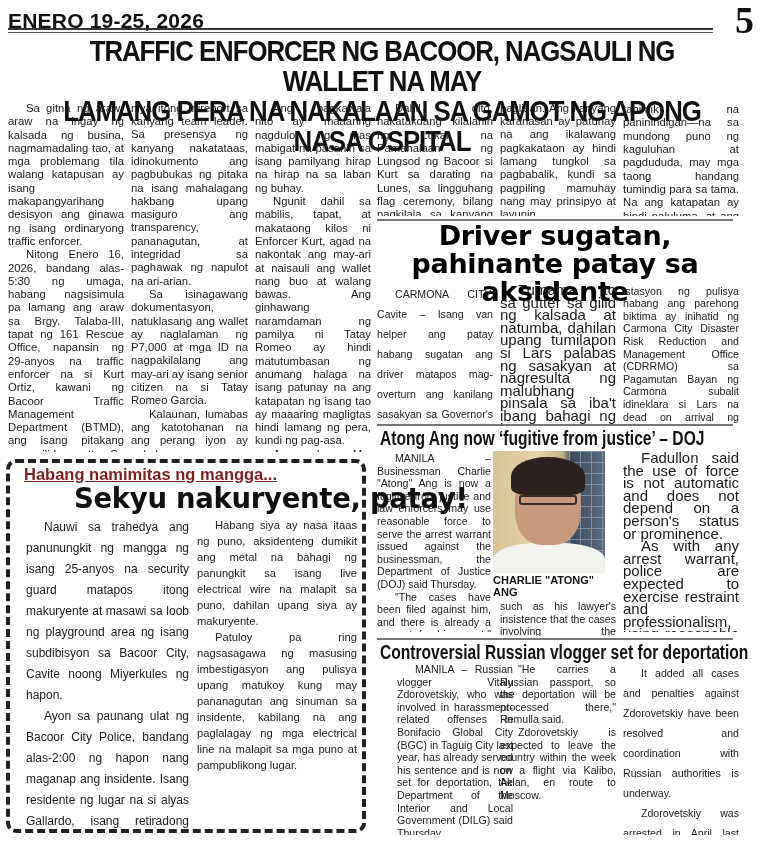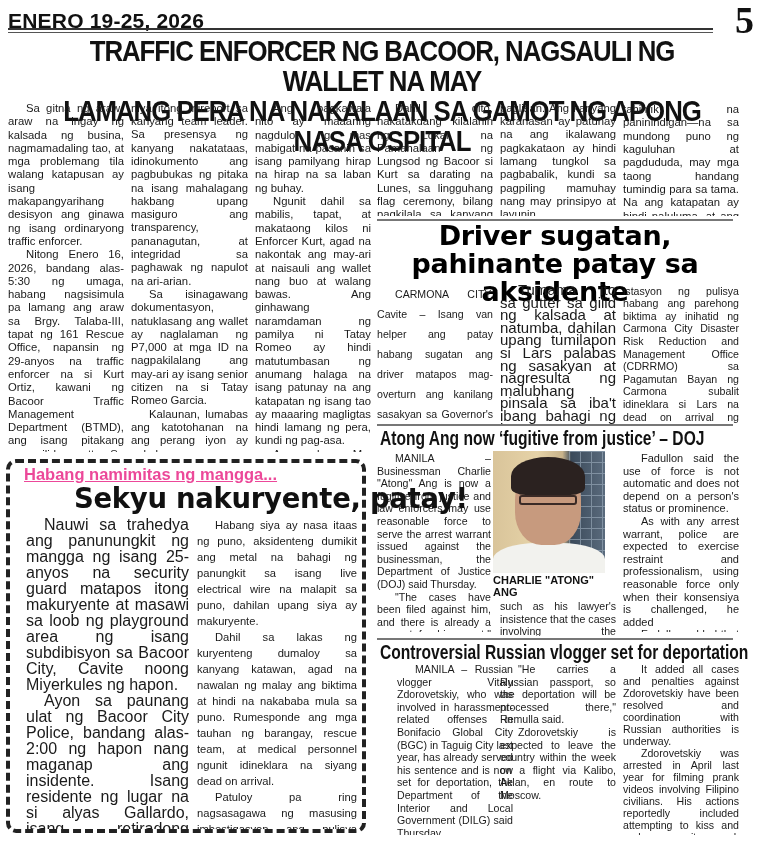--- a/index.html
+++ b/index.html
@@ -21,21 +21,21 @@
 
   .hrule { height: 2px; background: #777; }
 
   .sub-headline { font-weight: 700; text-align: center; color: #000000; }
   .driver-head { font-family: "DejaVu Sans", sans-serif; font-size: 27px; line-height: 28px; letter-spacing: -0.3px; }
 
   .cond-head { font-family: "Liberation Sans", sans-serif; font-weight: 700; font-size: 20px; line-height: 22px; transform: scaleX(0.78); transform-origin: left top; white-space: nowrap; color: #111; }
 
   
   .dashbox { left: 6px; top: 459px; width: 360px; height: 374px; border: 4px dashed #222; border-radius: 10px; }
-  .kicker { font-weight: 700; font-size: 16.5px; text-decoration: underline; color: #ec4899; }
+  .kicker { font-weight: 700; font-size: 16.5px; text-decoration: underline; color: #7f1d1d; }
   .sekyu-head { font-family: "DejaVu Sans", sans-serif; font-weight: 700; font-size: 27.5px; line-height: 30px; color: #111; letter-spacing: -0.3px; margin-left: 48px; }
 
   .photo { left: 493px; top: 451px; width: 112px; height: 122px; overflow: hidden; background: linear-gradient(90deg, #d9c49a 0%, #e6d3a8 40%, #c8b38b 62%, #3b4a5a 70%, #5a6b7d 100%); }
   .photo .grid { position: absolute; right: 0; top: 0; width: 32%; height: 100%; background-image: linear-gradient(#9fb0c0 1px, transparent 1px), linear-gradient(90deg, #9fb0c0 1px, transparent 1px); background-size: 11px 11px; opacity: .6; }
   .photo .head { position: absolute; left: 22px; top: 12px; width: 66px; height: 82px; background: #c79a7e; border-radius: 45% 45% 40% 40%; }
   .photo .hair { position: absolute; left: 18px; top: 6px; width: 74px; height: 38px; background: #2b2220; border-radius: 50% 50% 20% 20%; }
   .photo .glasses { position: absolute; left: 26px; top: 44px; width: 58px; height: 10px; border: 2px solid #3a2a26; border-radius: 3px; }
   .photo .shirt { position: absolute; left: 0; top: 92px; width: 112px; height: 40px; background: #f2f2ee; border-radius: 40% 40% 0 0; }
   .caption { font-weight: 700; font-size: 11px; line-height: 12px; color: #111; }
 </style>
@@ -105,49 +105,48 @@
   <div class="grid"></div>
   <div class="shirt"></div>
   <div class="head"></div>
   <div class="hair"></div>
   <div class="glasses"></div>
 </div>
 <div class="abs caption" style="left:493px; top:574px; width:110px;">CHARLIE "ATONG" ANG</div>
 <div class="abs col" style="left:500px; top:600px; width:116px; height:36px; overflow:hidden; font-size:10.6px; line-height:12.6px;">
   <p class="noind" style="margin-top:-88px">Fadullon said unless Ang opts to surrender and bring himself under the jurisdiction of the court which ordered his arrest, he may not ask for affirmative reliefs such as his lawyer's insistence that the cases involving the disappearances of the so-called missing sabungeros undergo closer scrutiny by police investigators.</p>
 </div>
-<div class="abs col" style="left:623px; top:452px; width:116px; height:180px; overflow:hidden; font-size:11px; line-height:12.6px;">
+<div class="abs col" style="left:623px; top:452px; width:116px; height:180px; overflow:hidden; font-size:15px; line-height:12.6px;">
   <p>Fadullon said the use of force is not automatic and does not depend on a person's status or prominence.</p>
   <p>As with any arrest warrant, police are expected to exercise restraint and professionalism, using reasonable force only when their konsensiya is challenged, he added</p>
   <p>Fadullon added that while Ang is at large, his co-accused may choose to proceed with the case.</p>
 
 </div>
 
 <div class="abs dashbox"></div>
 <div class="abs kicker" style="left:24px; top:465px;">Habang namimitas ng mangga...</div>
 <div class="abs sekyu-head" style="left:26px; top:483px;">Sekyu nakuryente, patay!</div>
-<div class="abs col" style="left:26px; top:517px; width:163px; height:312px; overflow:hidden; font-size:16px; line-height:16px;">
+<div class="abs col" style="left:26px; top:517px; width:163px; height:312px; overflow:hidden; font-size:12px; line-height:21px;">
   <p>Nauwi sa trahedya ang panunungkit ng mangga ng isang 25-anyos na security guard matapos itong makuryente at masawi sa loob ng playground area ng isang subdibisyon sa Bacoor City, Cavite noong Miyerkules ng hapon.</p>
   <p>Ayon sa paunang ulat ng Bacoor City Police, bandang alas-2:00 ng hapon nang maganap ang insidente. Isang residente ng lugar na si alyas Gallardo, isang retiradong seafarer, ang nakarinig umano ng isang malakas na pagsabog na inakala niyang nagmula sa isang power line. Ilang sandali pa ay nawalan ng kuryente sa nasabing subdibisyon.</p>
 
 </div>
 <div class="abs col" style="left:197px; top:517px; width:160px; height:312px; overflow:hidden; font-size:11.2px; line-height:16px;">
   <p>Habang siya ay nasa itaas ng puno, aksidenteng dumikit ang metal na bahagi ng panungkit sa isang live electrical wire na malapit sa puno, dahilan upang siya ay makuryente.</p>
-  <p>Dahil sa lakas ng kuryenteng dumaloy sa kanyang katawan, agad na nawalan ng malay ang biktima at hindi na nakababa mula sa puno. Rumesponde ang mga tauhan ng barangay, rescue team, at medical personnel ngunit idineklara na siyang dead on arrival.</p>
   <p>Patuloy pa ring nagsasagawa ng masusing imbestigasyon ang pulisya upang matukoy kung may pananagutan ang sinuman sa insidente, kabilang na ang paglalagay ng mga electrical line na malapit sa mga puno at pampublikong lugar.</p>
 
 </div>
 
 <div class="abs hrule" style="left:377px; top:638px; width:356px;"></div>
 <div class="abs cond-head" style="left:380px; top:641px;">Controversial Russian vlogger set for deportation</div>
 <div class="abs col" style="left:397px; top:663px; width:116px; height:172px; overflow:hidden; font-size:10.6px; line-height:12.6px;">
   <p>MANILA – Russian vlogger Vitaly Zdorovetskiy, who was involved in harassment-related offenses in Bonifacio Global City (BGC) in Taguig City last year, has already served his sentence and is now set for deportation, the Department of the Interior and Local Government (DILG) said Thursday.</p>
 
 </div>
 <div class="abs col" style="left:500px; top:663px; width:116px; height:172px; overflow:hidden; font-size:10.6px; line-height:12.6px;">
   <p>"He carries a Russian passport, so the deportation will be processed there," Remulla said.</p>
   <p>Zdorovetskiy is expected to leave the country within the week on a flight via Kalibo, Aklan, en route to Moscow.</p>
 
 </div>
-<div class="abs col" style="left:623px; top:663px; width:116px; height:172px; overflow:hidden; font-size:10.6px; line-height:12px;">
+<div class="abs col" style="left:623px; top:663px; width:116px; height:172px; overflow:hidden; font-size:10.6px; line-height:20px;">
   <p>It added all cases and penalties against Zdorovetskiy have been resolved and coordination with Russian authorities is underway.</p>
   <p>Zdorovetskiy was arrested in April last year for filming prank videos involving Filipino civilians. His actions reportedly included attempting to kiss and grab a security guard, trying to seize the guard's firearm, recording individuals without consent, and vlogging in BGC without the required permit. (PNA)</p>
 </div>
 
 </body></html>

